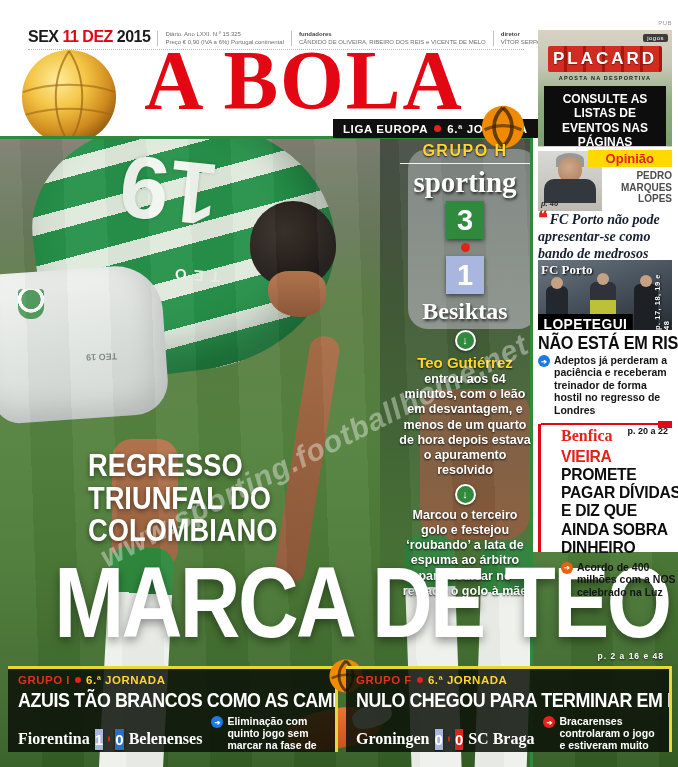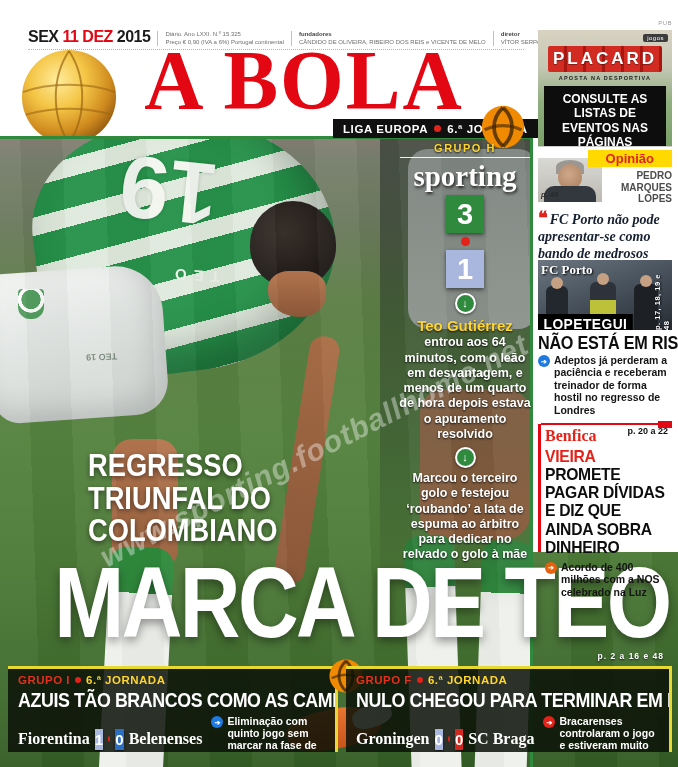--- a/index.html
+++ b/index.html
@@ -80,21 +80,21 @@
   
   .liga-bar{left:333px;top:119px;height:19px;display:flex;align-items:center;gap:6px;
       background:#101010;color:#fff;font-size:11.5px;font-weight:bold;letter-spacing:.6px;
       padding:0 10px;white-space:nowrap;}
   .dot{width:7px;height:7px;border-radius:50%;background:#e3231a;display:inline-block;}
   .uel-top{left:480px;top:104px;width:46px;height:46px;}
   .uel-bottom{left:328px;top:658px;width:36px;height:36px;}
 
   
   .scoreboard{left:398px;top:142px;width:134px;text-align:center;color:#fff;}
-  .sb-group{font-size:11px;font-weight:bold;letter-spacing:1.5px;color:#ffd62e;
+  .sb-group{font-size:16px;font-weight:bold;letter-spacing:1.5px;color:#ffd62e;
       text-shadow:0 1px 2px rgba(0,0,0,.8);}
   .sb-rule{height:1px;background:rgba(255,255,255,.9);margin:3px 2px;}
   .sb-team{font-family:"Liberation Serif",serif;font-weight:bold;text-shadow:1px 2px 3px rgba(0,0,0,.75);}
   .sb-home{font-size:29px;line-height:1.05;}
   .sb-away{font-size:24px;line-height:1.1;}
   .sb-box{width:38px;height:38px;margin:4px auto;display:flex;align-items:center;justify-content:center;
       font-size:29px;font-weight:bold;color:#fff;box-shadow:0 2px 4px rgba(0,0,0,.5);}
   .sb-box.green{background:#2f8a3d;}
   .sb-box.lav{background:#a9b6dd;}
   .sb-dot{width:9px;height:9px;border-radius:50%;background:#e3231a;margin:1px auto;}
@@ -153,21 +153,21 @@
       padding:1px 4px;border-radius:2px;letter-spacing:.5px;}
   .placard-brand{display:inline-block;margin-top:16px;padding:3px 5px;color:#fff;font-weight:bold;
       font-size:17px;letter-spacing:3px;border-radius:2px;
       background:repeating-linear-gradient(90deg,#d12b22 0 16px,#a8170f 16px 19px);
       text-shadow:0 1px 1px rgba(0,0,0,.4);}
   .placard-tag{font-size:5.5px;font-weight:bold;color:#222;letter-spacing:1.2px;margin-top:3px;}
   .placard-msg{margin:5px auto 0;width:118px;background:#0d0d0d;color:#fff;font-weight:bold;
       font-size:12px;line-height:1.2;padding:6px 2px;}
 
   .opiniao{top:150px;height:104px;}
-  .op-photo{position:absolute;left:0;top:8px;width:64px;height:44px;overflow:hidden;
+  .op-photo{position:absolute;left:0;top:1px;width:64px;height:60px;overflow:hidden;
       background:linear-gradient(180deg,#d9d9d5,#bcb9b1);}
   .op-head{position:absolute;left:20px;top:6px;width:24px;height:26px;border-radius:50%;
       background:radial-gradient(circle at 45% 40%,#cfa88a,#a87c5c);}
   .op-hair{position:absolute;left:18px;top:2px;width:28px;height:14px;border-radius:50% 50% 0 0;background:#9b9894;}
   .op-suit{position:absolute;left:6px;top:28px;width:52px;height:24px;border-radius:10px 10px 0 0;background:#33383f;}
   .op-page{position:absolute;left:3px;bottom:3px;font-size:7.5px;font-weight:bold;font-style:italic;color:#2a2a2a;}
   .op-label{position:absolute;right:0;top:0;background:#ffd900;color:#e3231a;font-weight:bold;
       font-size:13px;padding:1px 18px;}
   .op-author{position:absolute;right:0;top:20px;text-align:right;font-size:10px;font-weight:bold;
       color:#4c4c4c;line-height:1.15;width:62px;}
@@ -188,21 +188,21 @@
       font-size:13px;color:#fff;text-shadow:1px 1px 2px #000;}
   .fcp-pages{position:absolute;right:1px;top:6px;writing-mode:vertical-rl;transform:rotate(180deg);
       font-size:7.5px;font-weight:bold;color:#fff;text-shadow:0 1px 2px #000;letter-spacing:.5px;}
   .fcp-name{position:absolute;left:0;top:54px;background:#000;color:#fff;font-weight:bold;font-size:15px;
       padding:1px 6px;letter-spacing:.5px;transform:scaleX(.92);transform-origin:left center;}
   .fcp-head{position:absolute;left:0;top:73px;font-size:18px;font-weight:bold;color:#0d0d0d;
       letter-spacing:-.3px;transform:scaleX(.9);transform-origin:left center;white-space:nowrap;}
   .bullets{position:absolute;left:0;top:94px;width:134px;}
   .bullet{display:flex;gap:4px;font-size:10.5px;font-weight:bold;color:#141414;line-height:1.18;margin-bottom:3px;}
 
-  .benfica{top:424px;height:128px;border-left:3px solid #e30613;padding-left:4px;box-sizing:border-box;}
+  .benfica{top:424px;height:128px;border-left:3px solid #e30613;padding-left:20px;box-sizing:border-box;}
   .bf-topline{position:absolute;left:0;top:-1px;width:131px;height:2px;background:#e30613;}
   .bf-tab{position:absolute;right:0;top:-3px;width:14px;height:7px;background:#e30613;}
   .bf-club{font-family:"Liberation Serif",serif;font-weight:bold;font-size:16px;color:#e3231a;margin-top:3px;}
   .bf-pages{position:absolute;right:4px;top:2px;font-size:9px;font-weight:bold;color:#111;}
   .bf-head{margin-top:2px;font-size:16.5px;font-weight:bold;line-height:1.1;color:#0d0d0d;
       letter-spacing:-.3px;transform:scaleX(.95);transform-origin:left top;width:128px;}
   .bf-accent{color:#e3231a;}
   .bf-bullet{display:flex;gap:4px;font-size:10.5px;font-weight:bold;color:#141414;line-height:1.18;margin-top:5px;width:126px;}
   .note-ic.orange{background:#e8620d;}
 </style>
@@ -289,20 +289,21 @@
     </svg>
   </div>
 
   <div class="abs scoreboard">
     <div class="sb-group">GRUPO H</div>
     <div class="sb-rule"></div>
     <div class="sb-team sb-home">sporting</div>
     <div class="sb-box green">3</div>
     <div class="sb-dot"></div>
     <div class="sb-box lav">1</div>
+    <div class="sb-team sb-away">Besiktas</div>
     <div class="arrow-ic"></div>
     <div class="sb-scorer">Teo Gutiérrez</div>
     <div class="sb-note">entrou aos 64 minutos, com o leão em desvantagem, e menos de um quarto de hora depois estava o apuramento resolvido</div>
     <div class="arrow-ic"></div>
     <div class="sb-note">Marcou o terceiro golo e festejou ‘roubando’ a lata de espuma ao árbitro para dedicar no relvado o golo à mãe</div>
   </div>
 
   <div class="abs kicker">REGRESSO
 TRIUNFAL DO
 COLOMBIANO</div>

